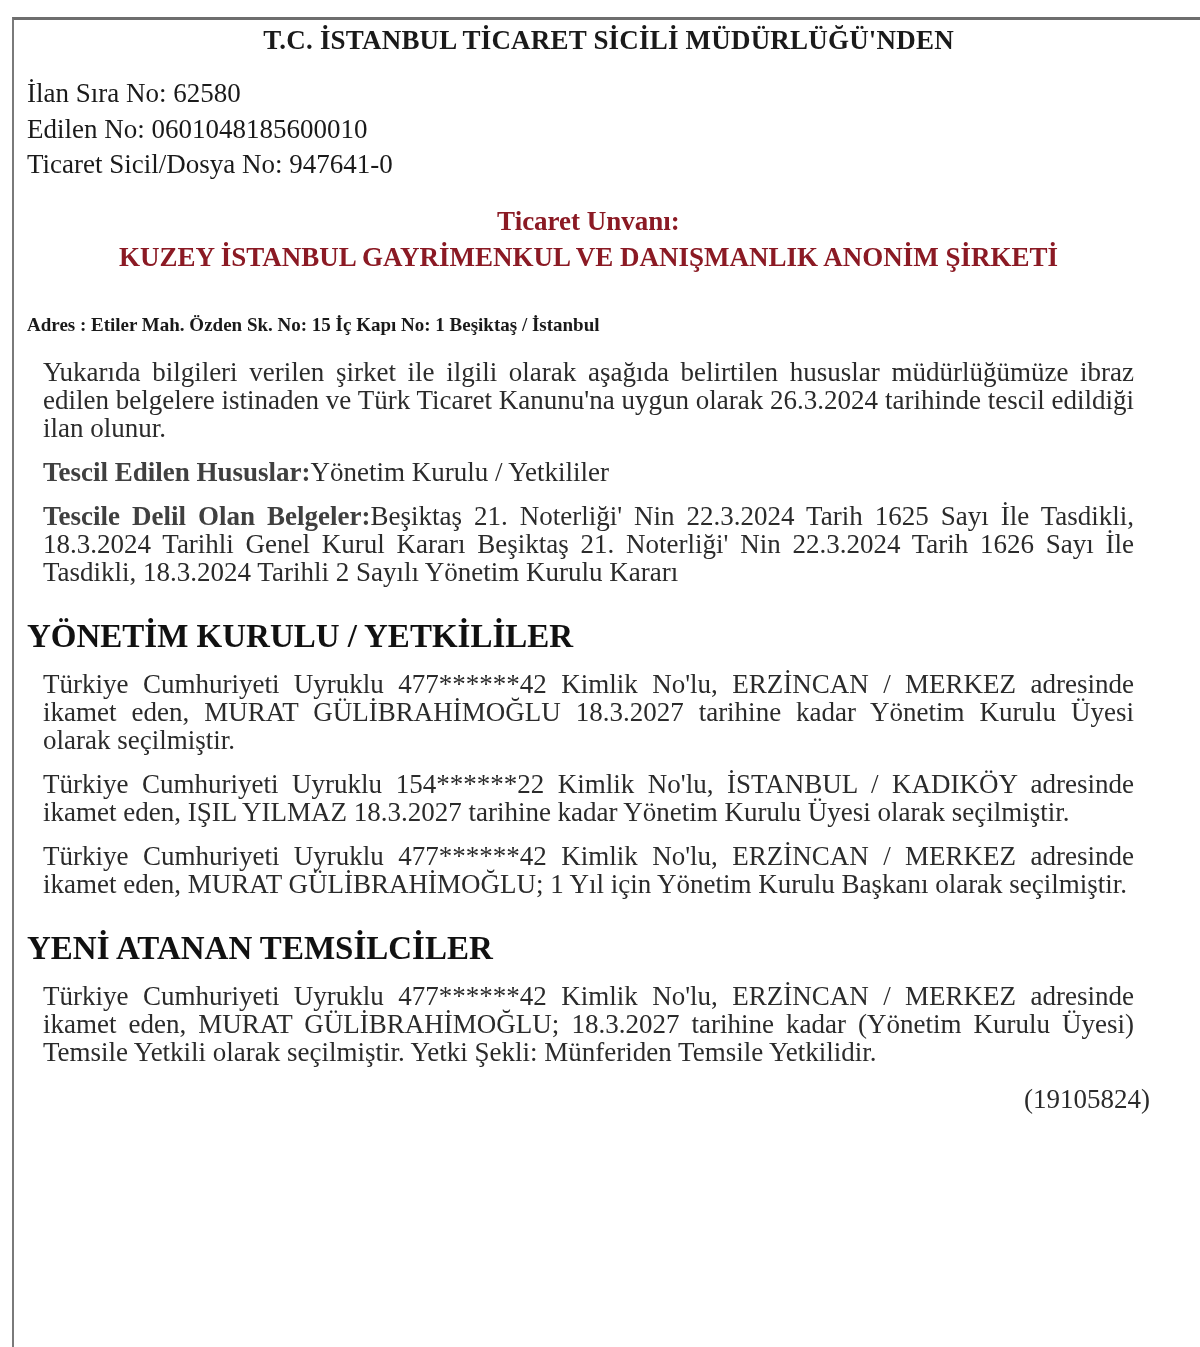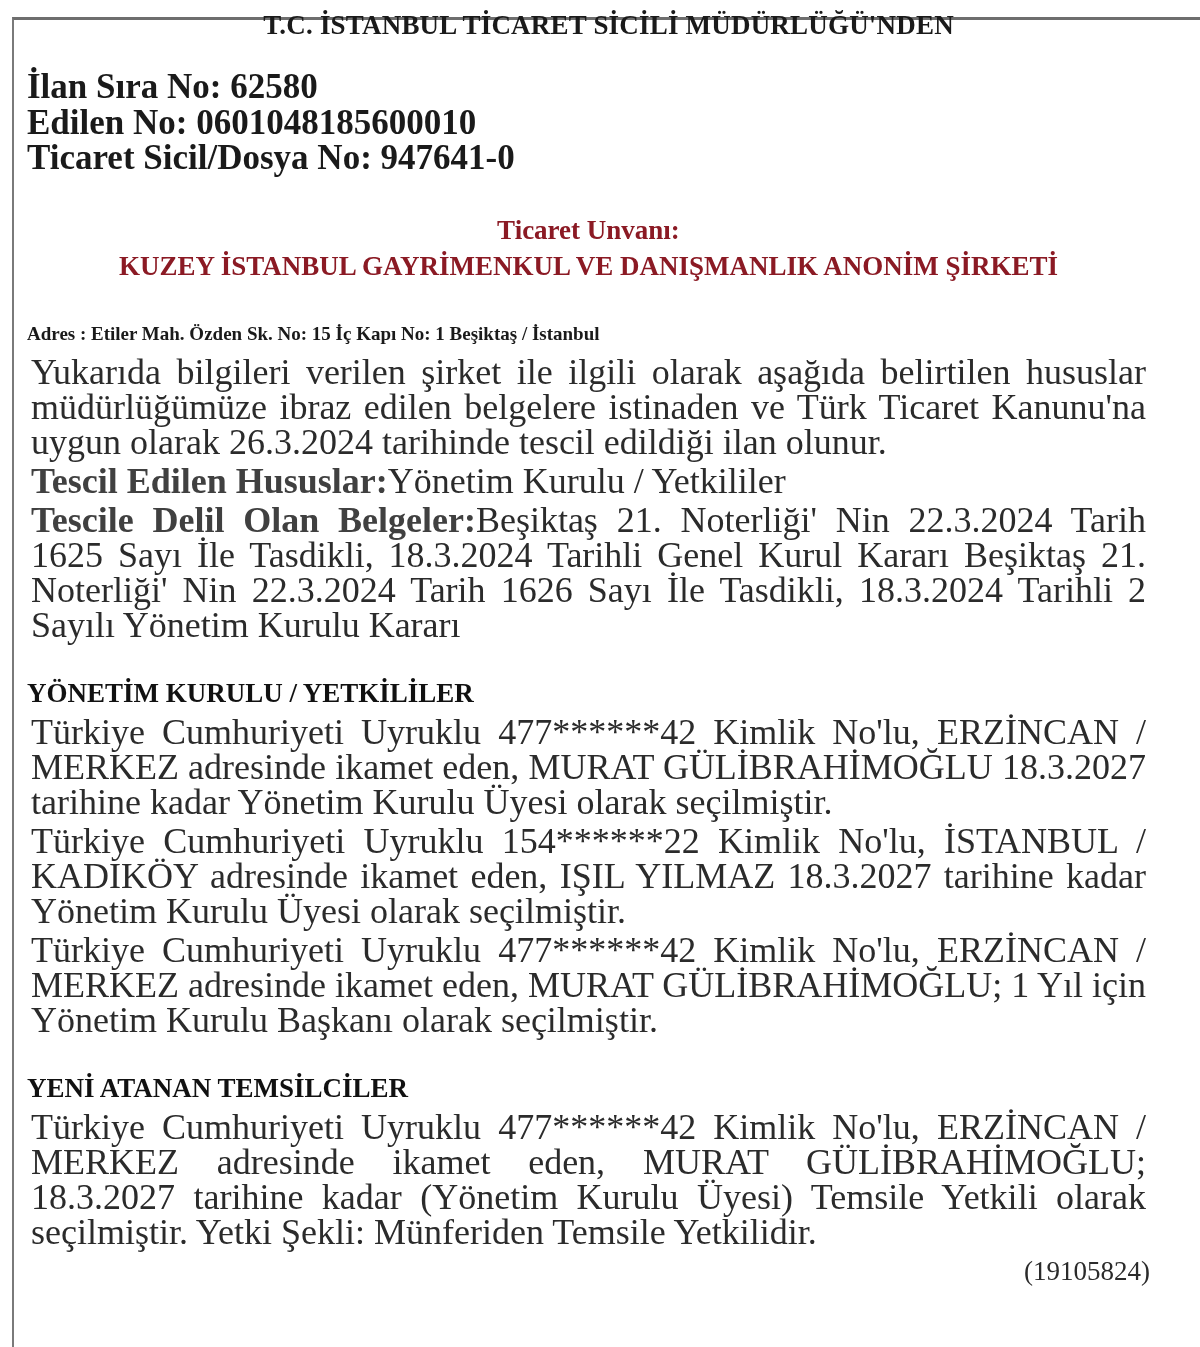--- a/index.html
+++ b/index.html
@@ -21,65 +21,65 @@
       top: 17px;
       width: 1200px;
       height: 1340px;
       border-top: 3px solid #6e6e6e;
       border-left: 2px solid #7a7a7a;
       box-sizing: border-box;
     }
     .content {
       position: absolute;
       left: 27px;
-      top: 5px;
+      top: 20px;
       width: 1123px;
     }
     .title {
       text-align: center;
       font-weight: bold;
       font-size: 27px;
       line-height: 40px;
       margin: 0;
       padding-left: 40px;
       letter-spacing: 0.2px;
     }
     .meta {
-      margin-top: 24px;
-      font-weight: bold;
-      font-size: 35px;
+      margin-top: 16px;
+      font-weight: normal;
+      font-size: 27px;
       line-height: 35.5px;
     }
     .meta div { white-space: nowrap; }
     .trade-name {
-      margin-top: 36px;
+      margin-top: 20px;
       text-align: center;
       color: #8b1a24;
       font-weight: bold;
       font-size: 27px;
       line-height: 36px;
     }
     .address {
       margin-top: 32px;
       font-weight: bold;
       font-size: 19px;
       line-height: 35px;
     }
     p {
-      margin: 4px;
-      font-size: 36px;
-      line-height: 35px;
+      margin: 16px;
+      font-size: 27px;
+      line-height: 28px;
       text-align: justify;
       color: #2b2b2b;
     }
     .label { font-weight: bold; color: #404040; }
     .section-heading {
       margin-top: 33px;
       font-weight: bold;
-      font-size: 27px;
+      font-size: 33px;
       line-height: 35px;
       color: #111;
     }
     .ref {
       text-align: right;
       font-size: 27px;
       line-height: 35px;
       margin-top: 2px;
       color: #2b2b2b;
     }

